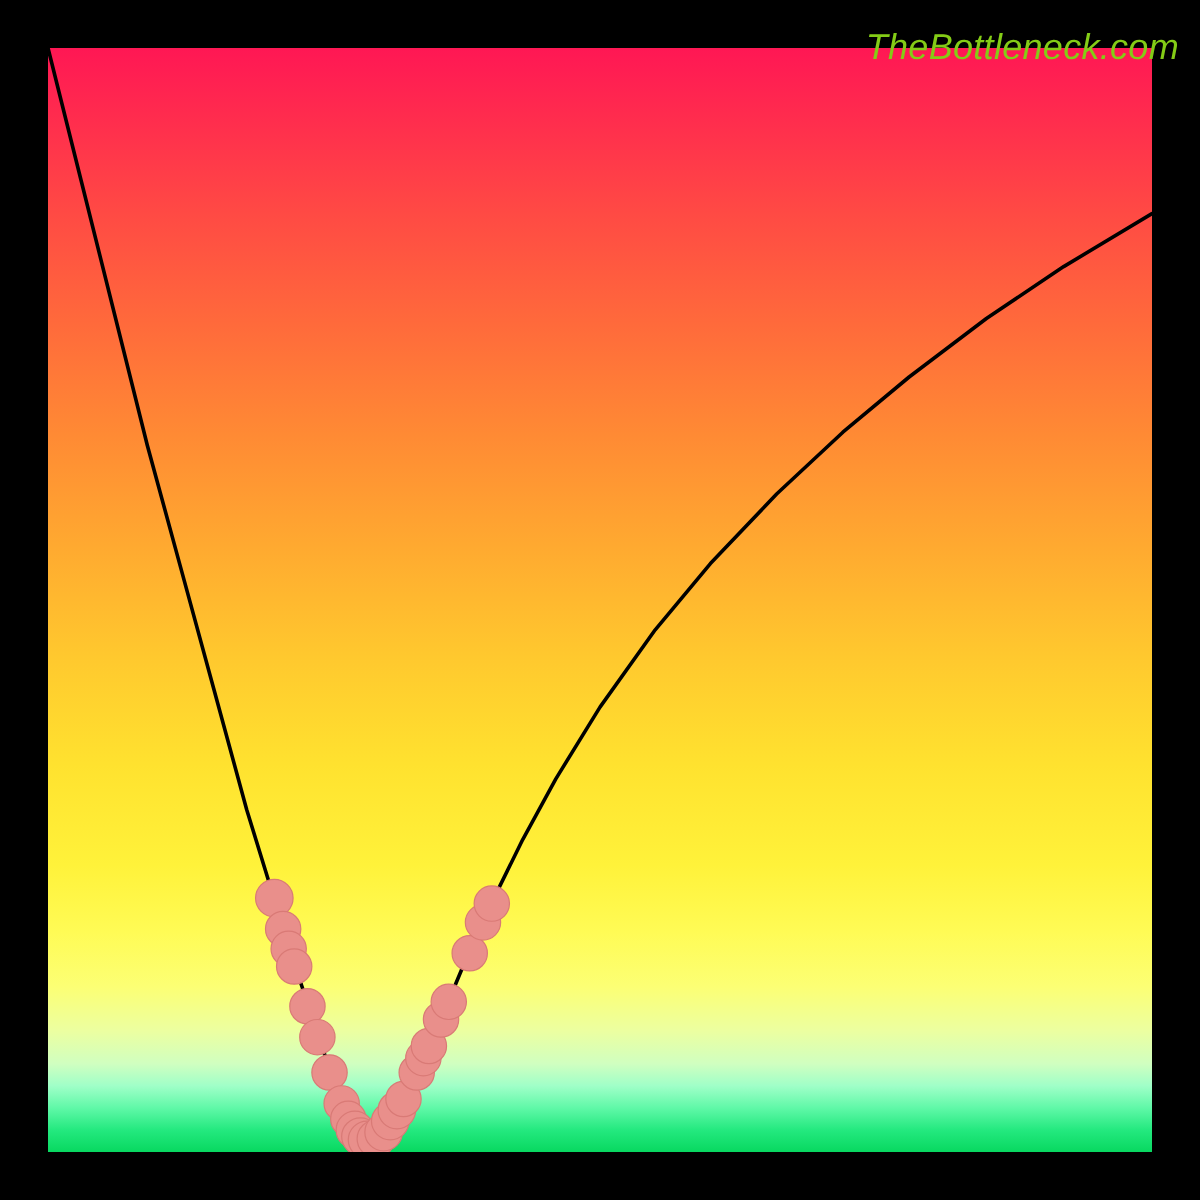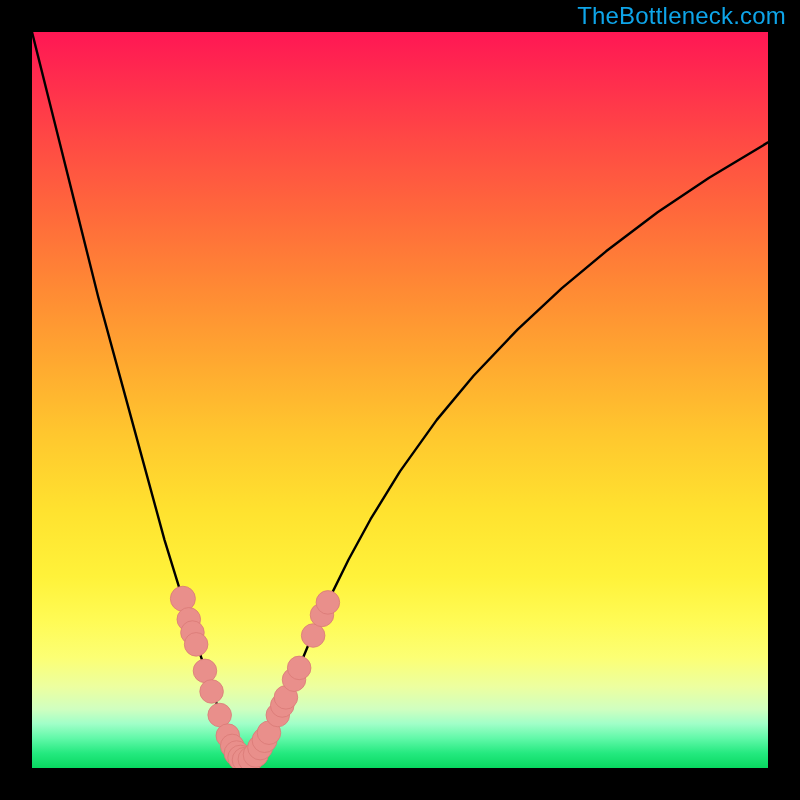--- a/index.html
+++ b/index.html
@@ -49,28 +49,29 @@
       #24e97f 98%,
       #08d860 100%
     );
   }
   .svg-layer {
     position: absolute;
     inset: 0;
   }
   .watermark {
     position: absolute;
-    top: 2px;
+    top: 18px;
     right: 14px;
-    color: #0ea5e9;
+    color: #84cc16;
     font-size: 24px;
     font-weight: 500;
     letter-spacing: 0.2px;
     pointer-events: none;
     user-select: none;
+    font-style: italic;
   }
 </style>
 </head>
 <body>
 
 <div class="frame">
   <div class="plot-area">
     <div class="gradient"></div>
     <svg class="svg-layer" viewBox="0 0 736 736" preserveAspectRatio="none">
       <g>

